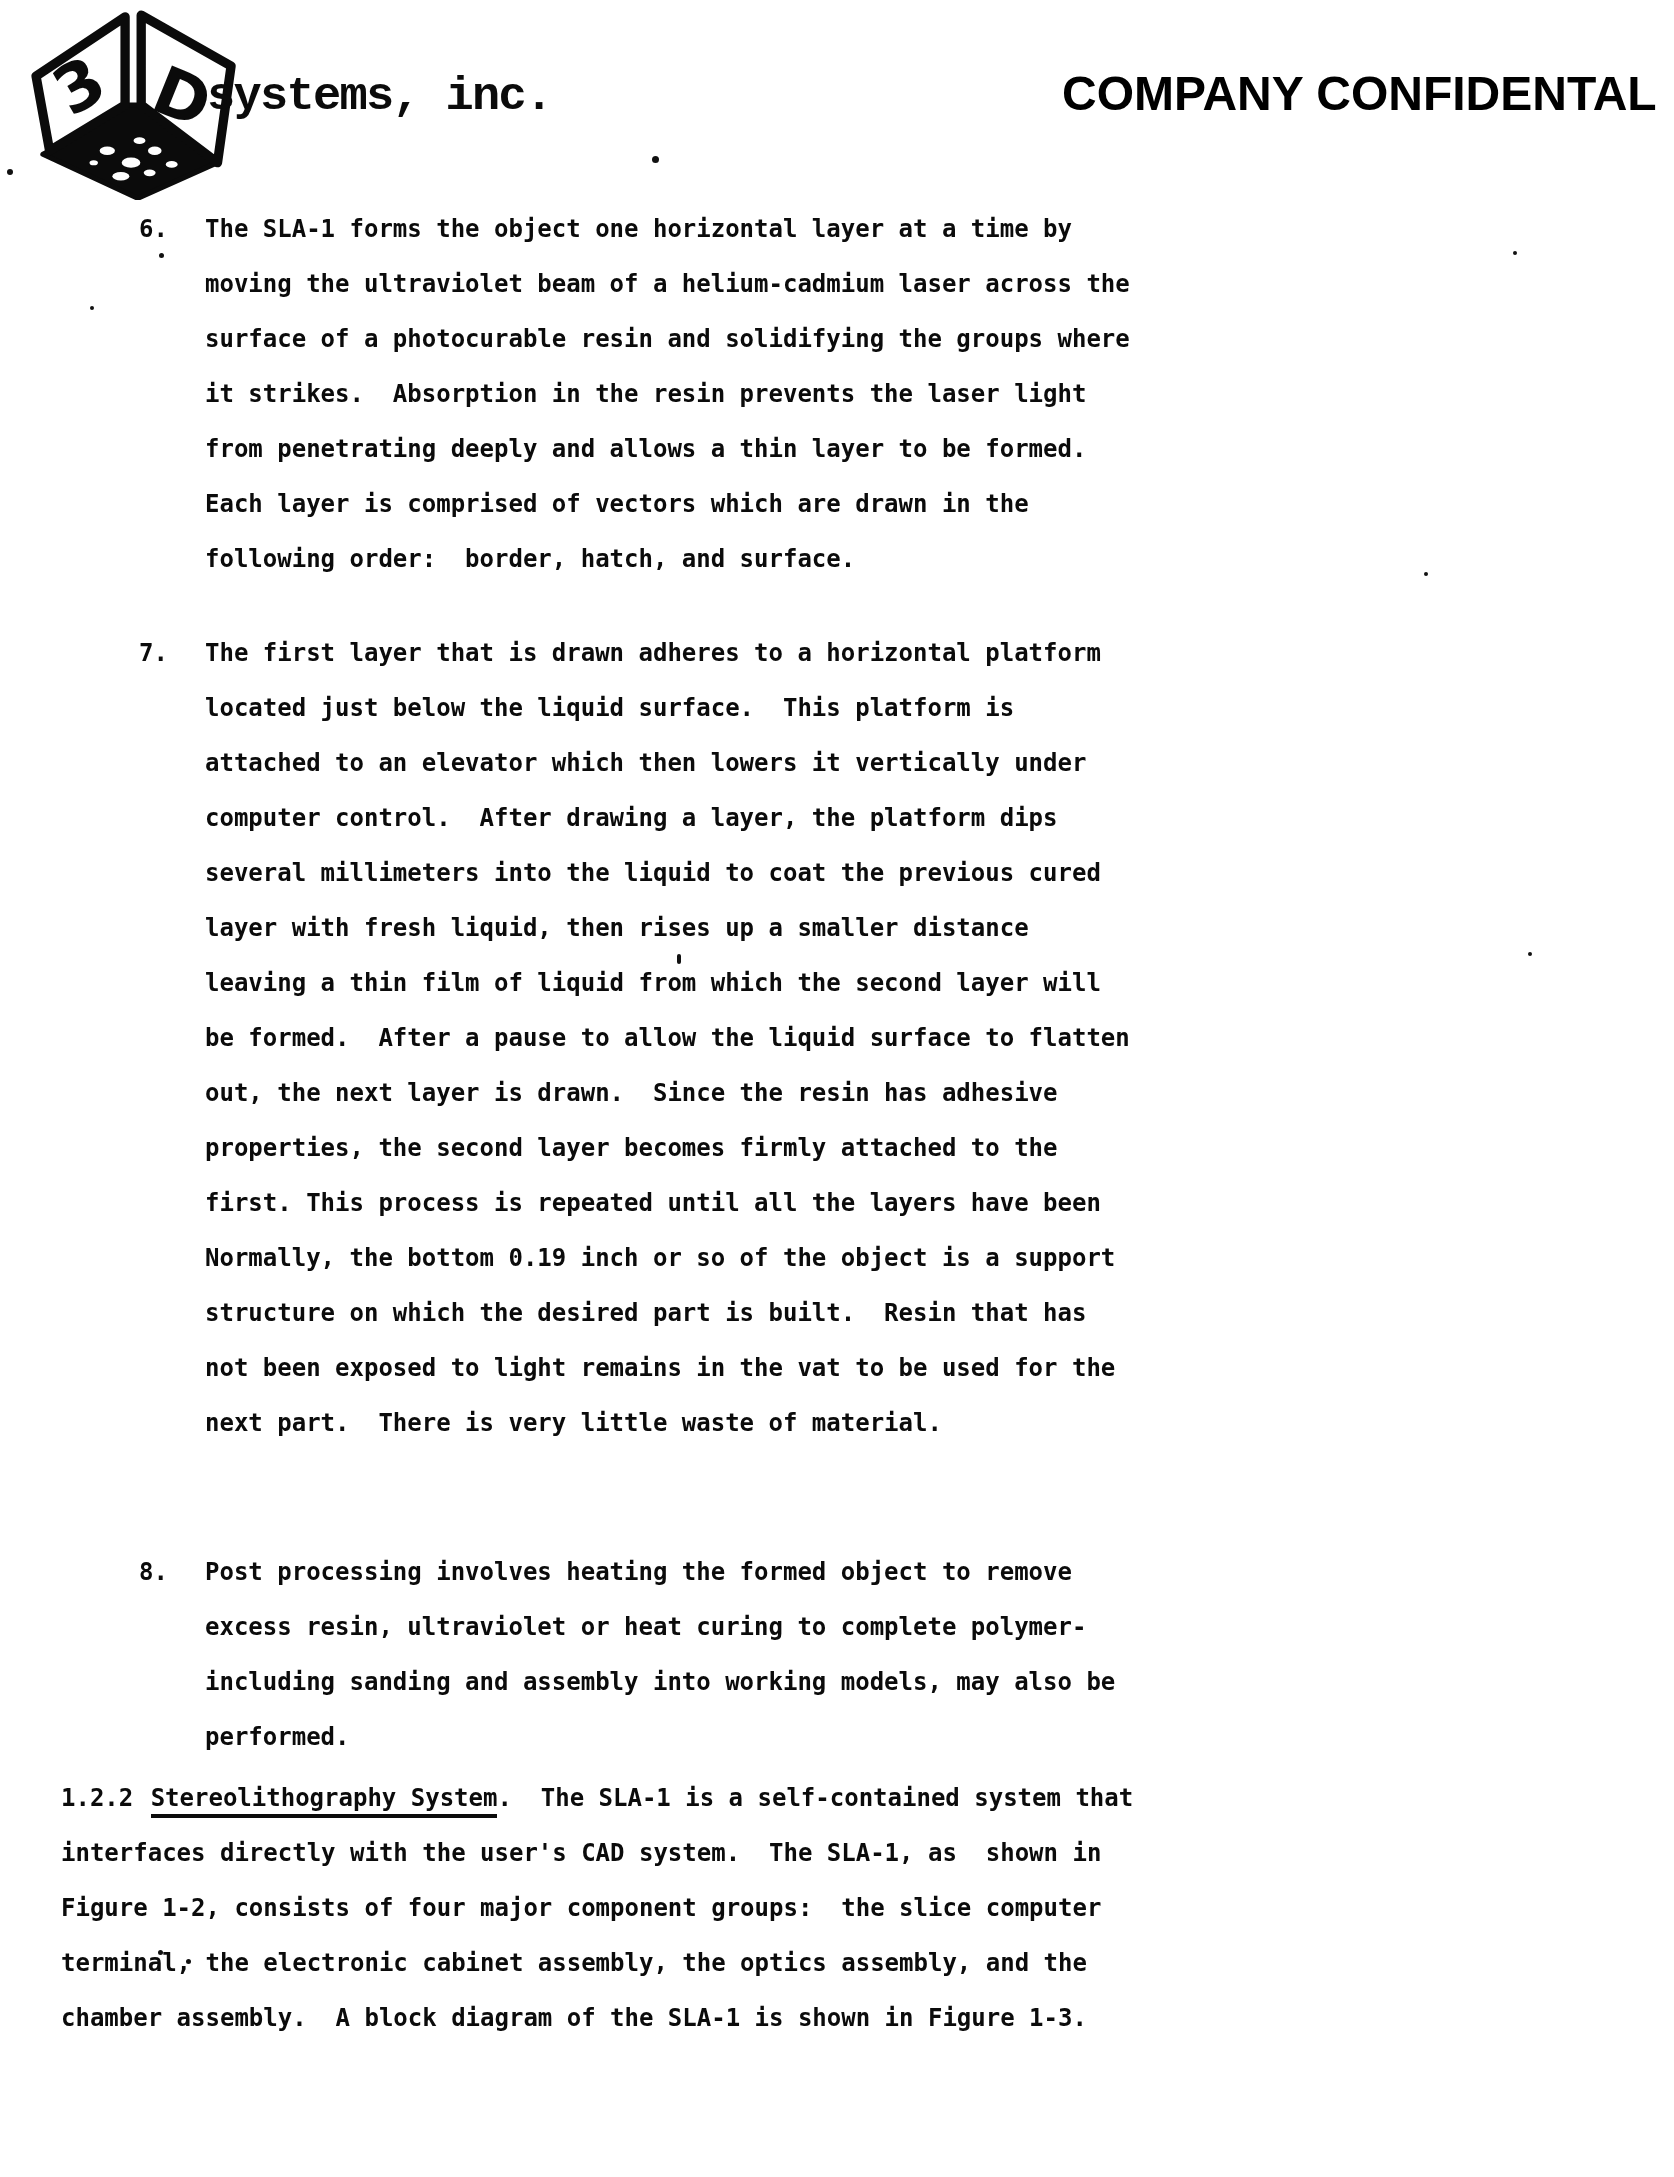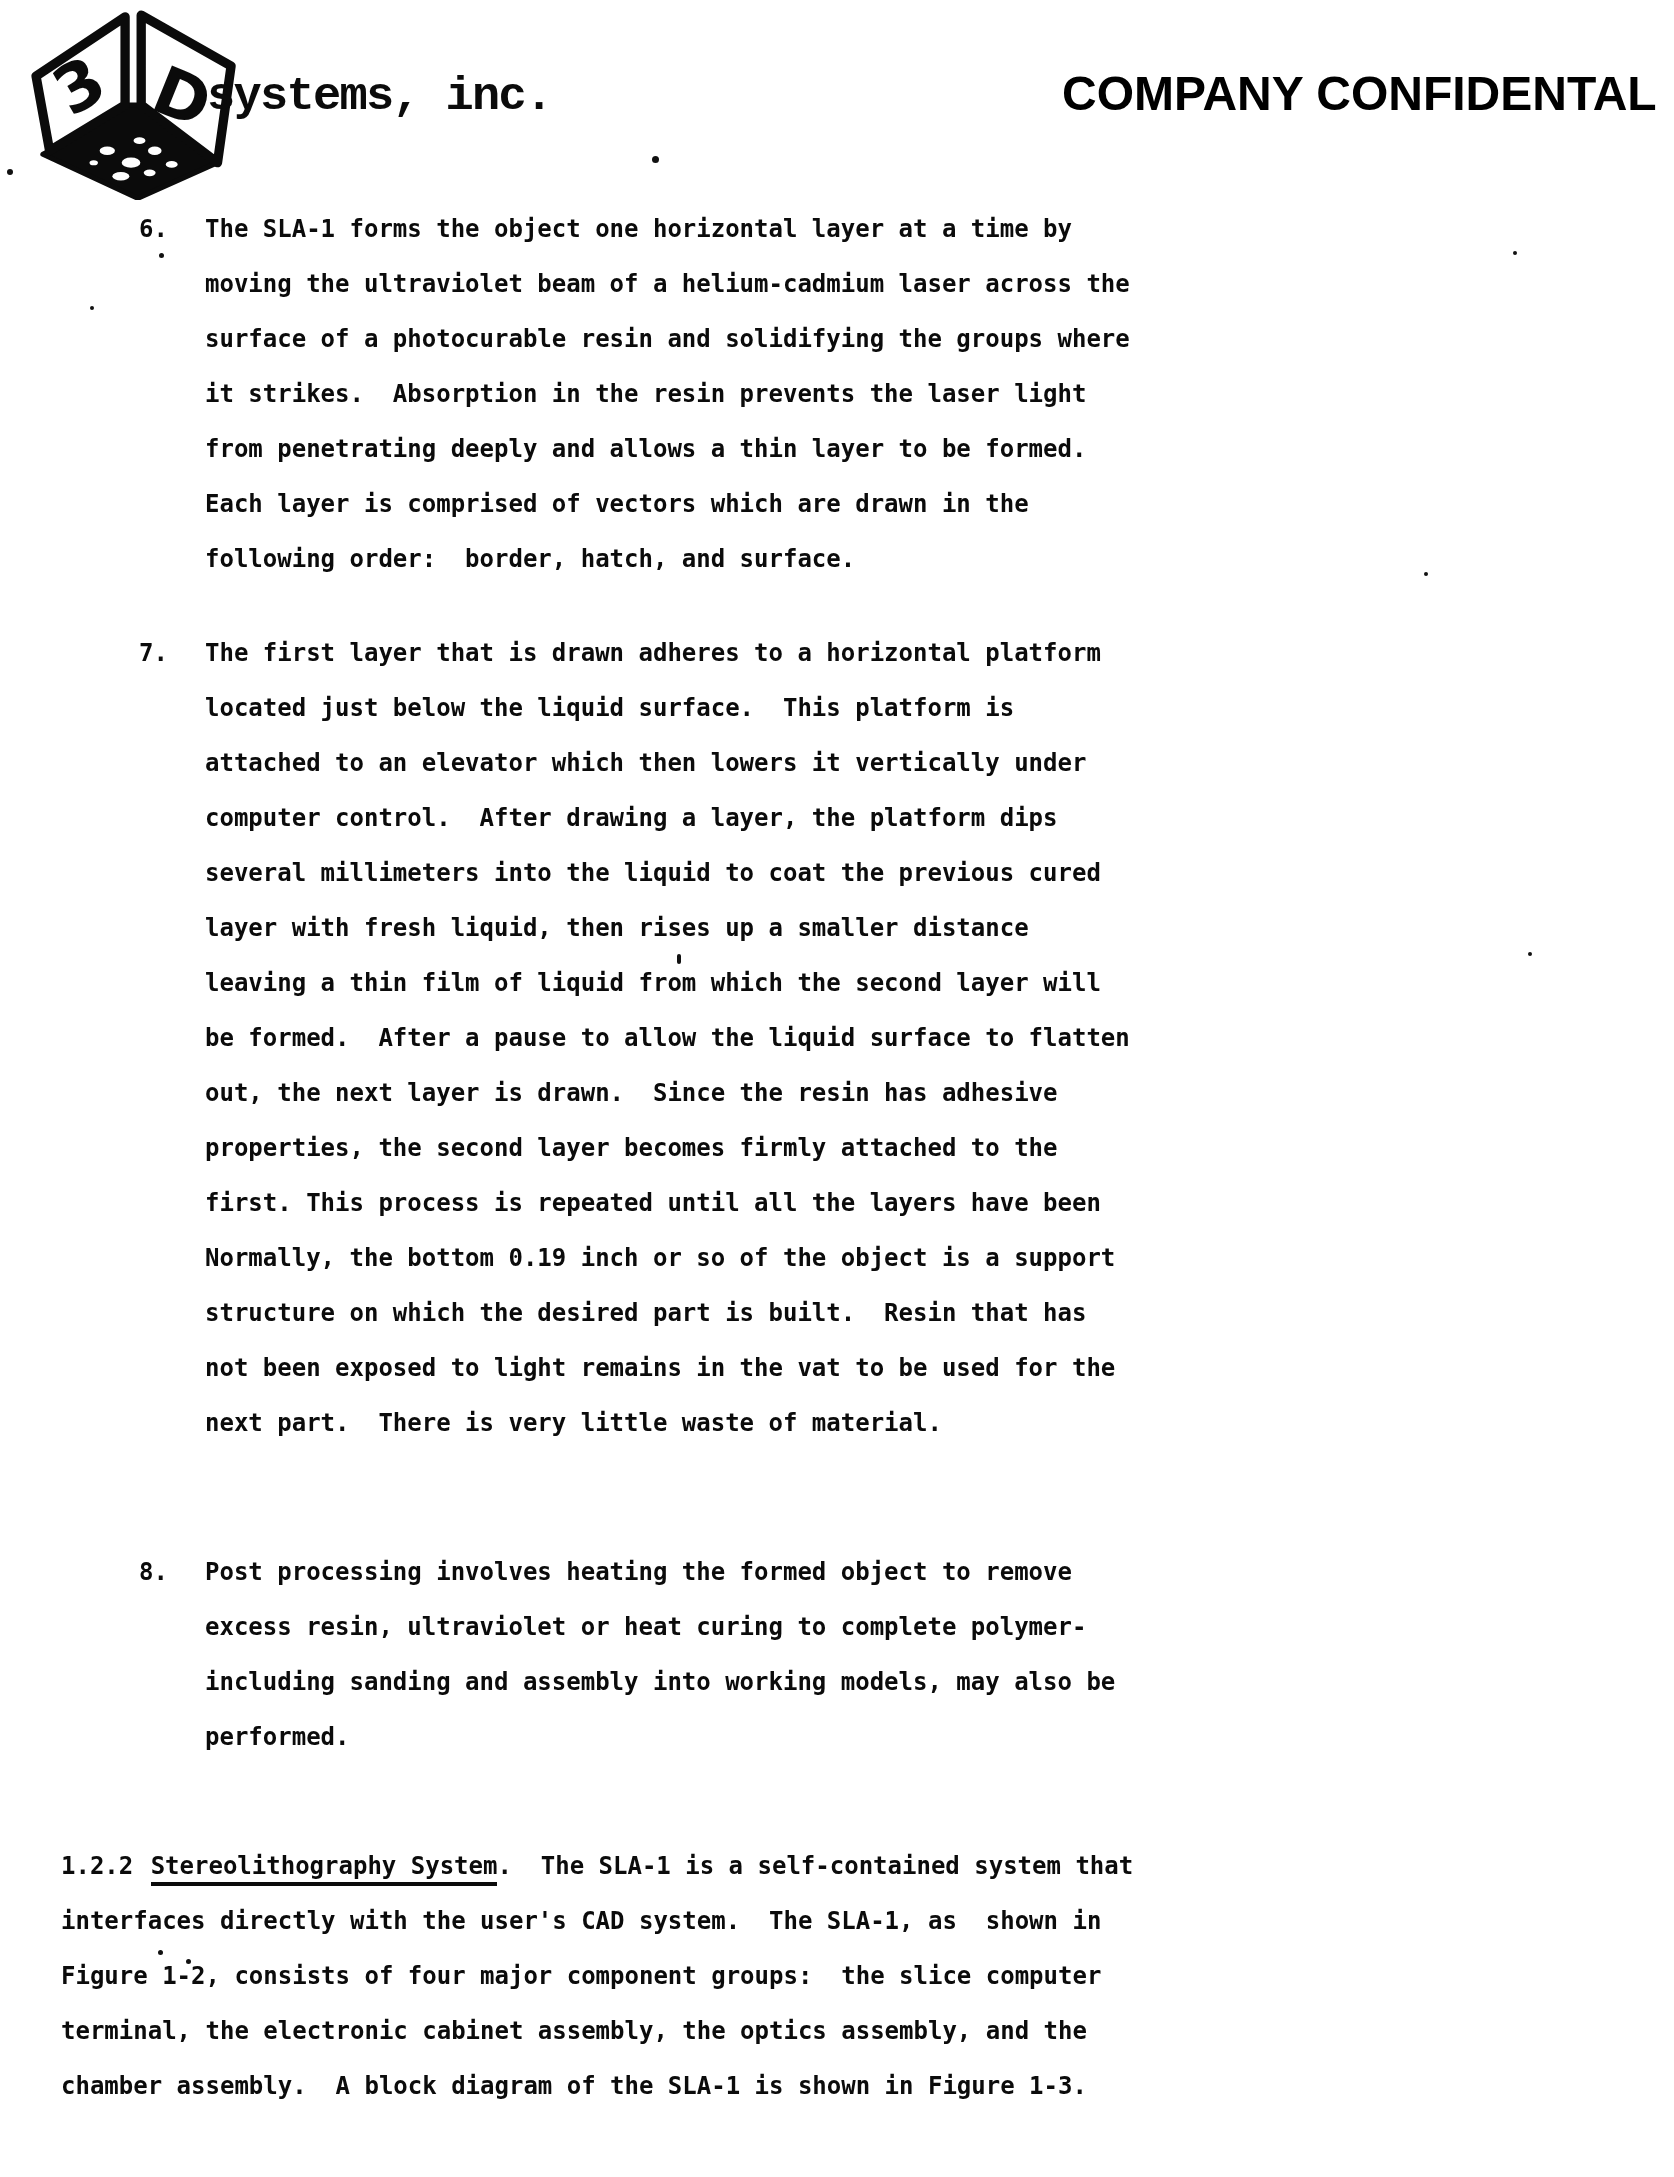--- a/index.html
+++ b/index.html
@@ -45,21 +45,21 @@
   }
   .section-number { margin-right: 17.4px; }
   .section-title {
     border-bottom: 4.3px solid #0b0b0b;
     padding-bottom: 1.7px;
   }
 
   #para-6 { top: 202px; }
   #para-7 { top: 626px; }
   #para-8 { top: 1545px; }
-  #section-122 { top: 1839px; }
+  #section-122 { top: 1771px; }
 
   
   .artifact {
     position: absolute; background: #111; border-radius: 50%;
   }
   .a1  { left: 652px;  top: 156px;  width: 7px; height: 7px; }
   .a2  { left: 159px;  top: 253px;  width: 5.2px; height: 5.2px; }
   .a3  { left: 90px;  top: 306px;  width: 4.3px; height: 4.3px; }
   .a4  { left: 1513px; top: 251px;  width: 4.3px; height: 4.3px; }
   .a5  { left: 1424px; top: 572px;  width: 4.3px; height: 4.3px; }

